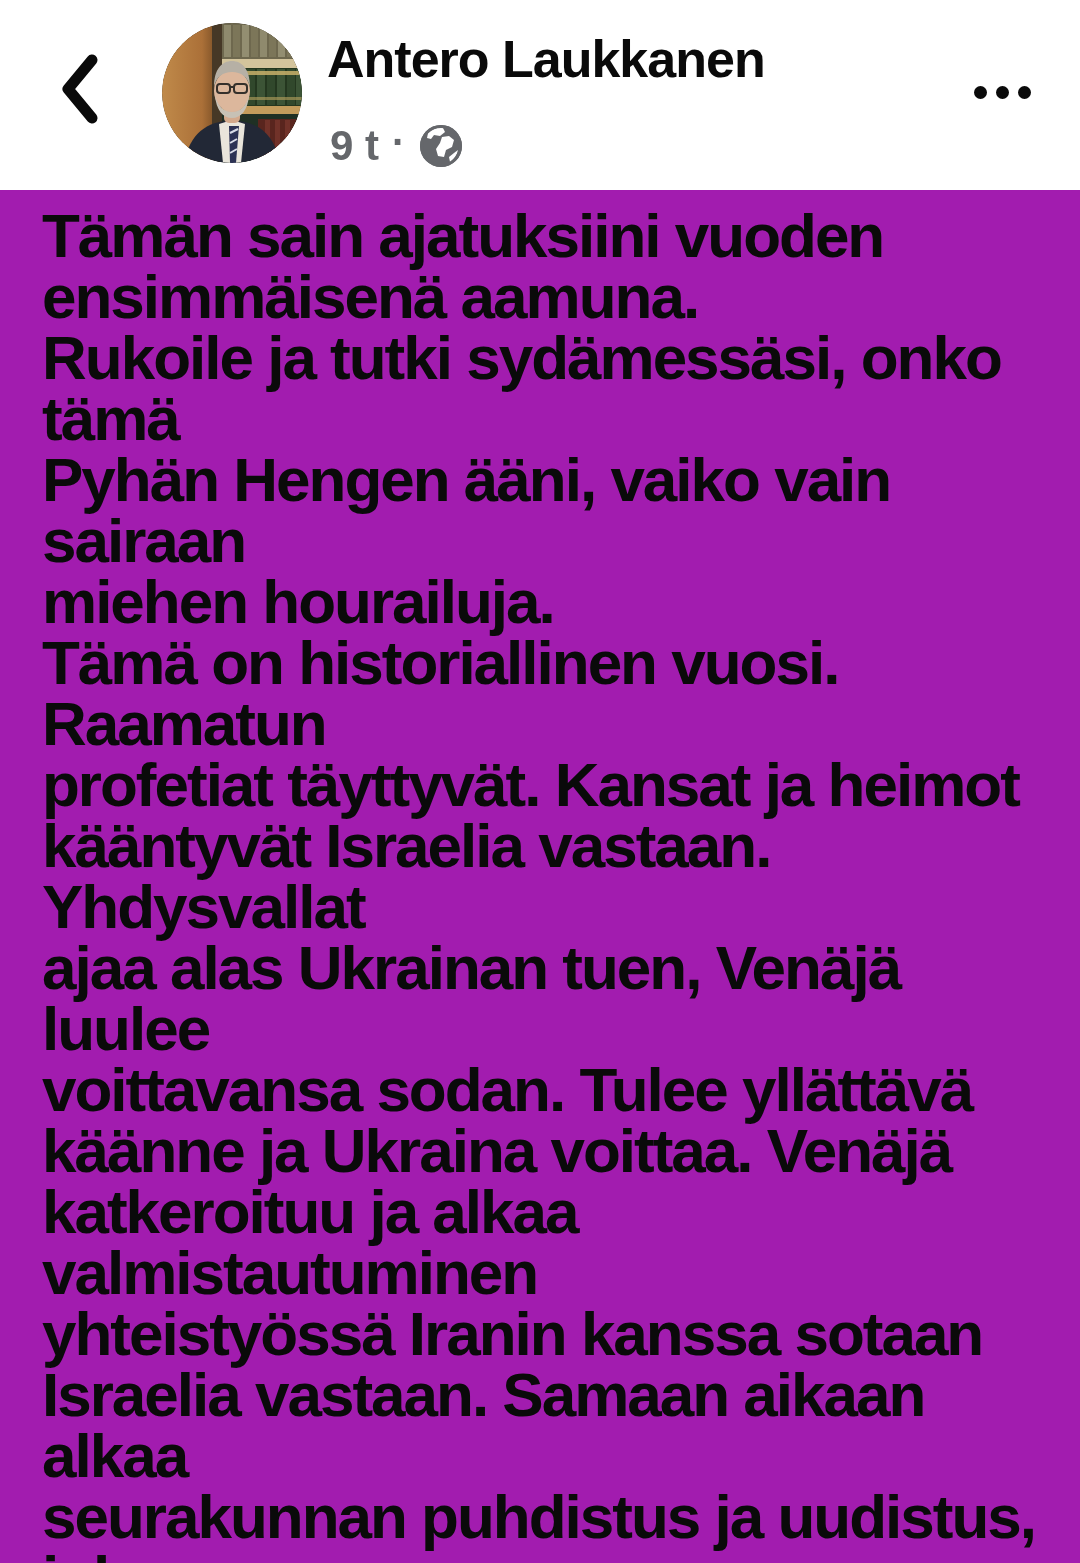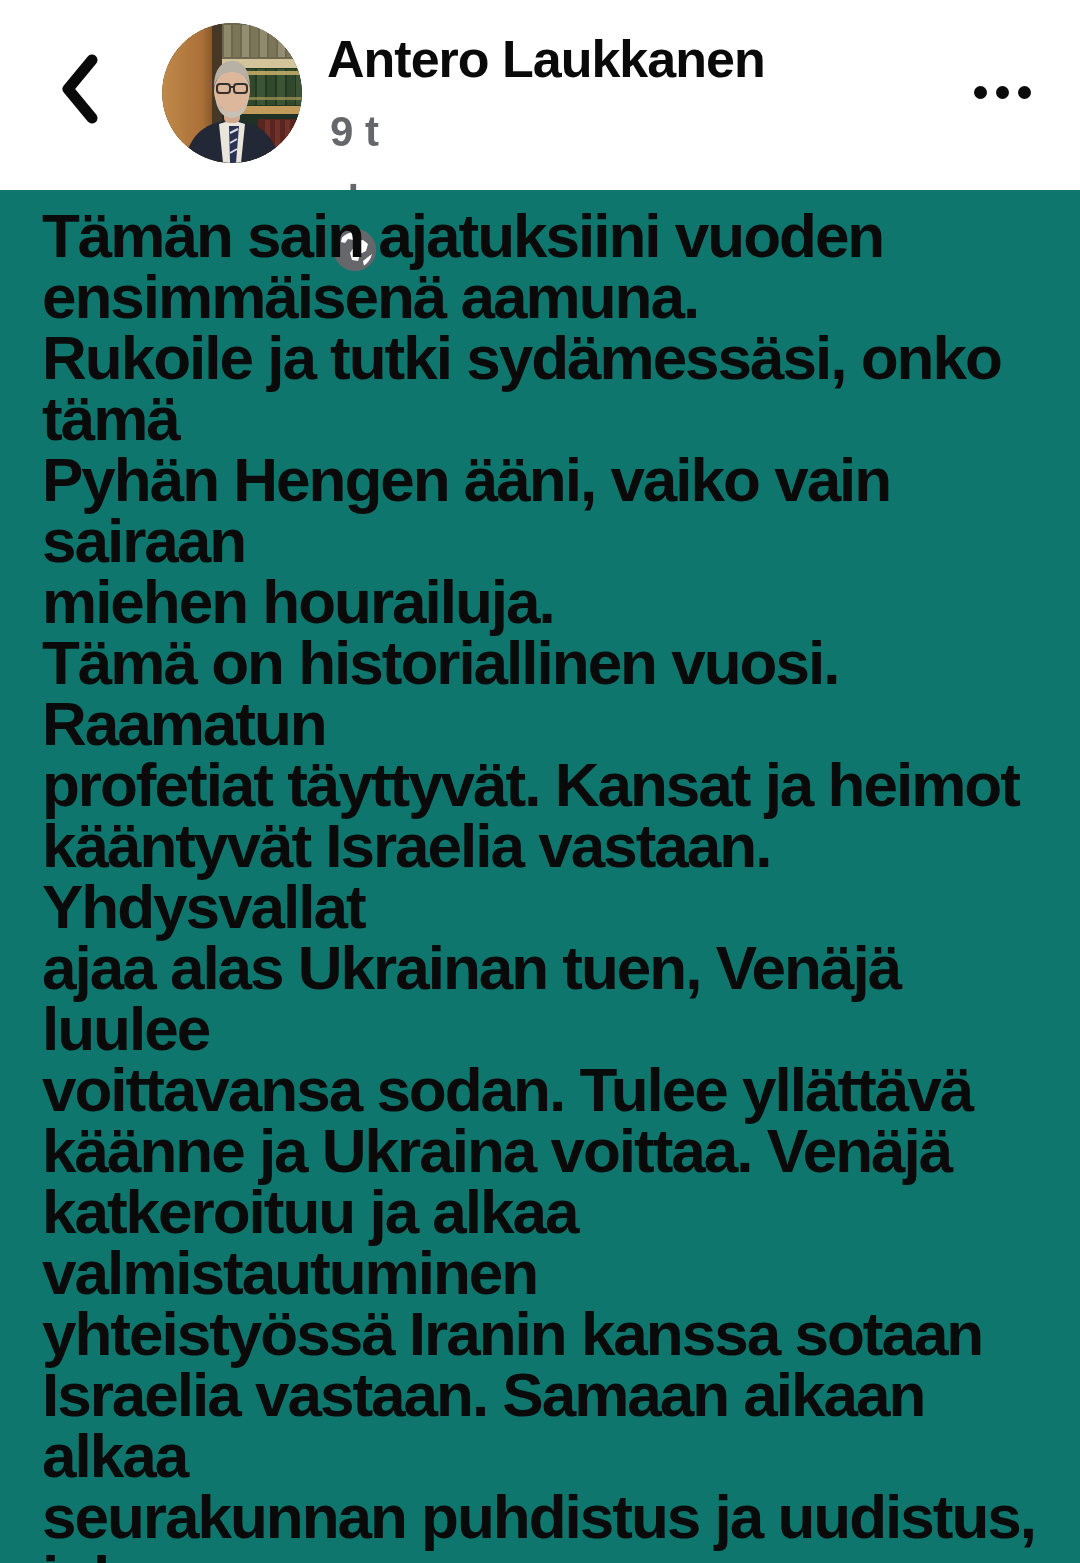--- a/index.html
+++ b/index.html
@@ -1,38 +1,38 @@
 <!DOCTYPE html>
 <html><head>
 <meta charset="utf-8">
 <style>
   * { margin: 0; padding: 0; box-sizing: border-box; }
   html, body { width: 1080px; height: 1563px; background: #ffffff; overflow: hidden; }
   body { font-family: "Liberation Sans", "DejaVu Sans", sans-serif; position: relative; }
 
-  .screen { position: absolute; inset: 0; background: #0f766e; }
+  .screen { position: absolute; inset: 0; background: #a21caf; }
 
   
   .header { position: absolute; left: 0; top: 0; width: 1080px; height: 190px; background: #ffffff; }
 
   .back-btn { position: absolute; left: 48px; top: 48px; width: 64px; height: 84px;
               display: flex; align-items: center; justify-content: center;
               background: none; border: none; cursor: pointer; }
 
   .avatar { position: absolute; left: 162px; top: 23px; width: 140px; height: 140px;
             border-radius: 50%; overflow: hidden; cursor: pointer; }
   .avatar svg { display: block; width: 140px; height: 140px; }
 
   .profile-name { position: absolute; left: 327px; top: 30px;
                   font-size: 52px; font-weight: bold; letter-spacing: -1px;
                   color: #0a0a0a; line-height: 58px; cursor: pointer; }
 
-  .meta-row { position: absolute; left: 330px; top: 108px; height: 52px;
+  .meta-row { position: absolute; left: 330px; top: 120px; height: 52px;
               display: flex; align-items: center; gap: 13px;
-              color: #65676b; font-size: 42px; font-weight: 600; flex-direction: column; }
+              color: #65676b; font-size: 42px; font-weight: 600; }
   .meta-row .sep { font-size: 40px; font-weight: bold; color: #65676b; transform: translateY(-4px); }
   .meta-row svg { display: block; }
 
   .more-btn { position: absolute; left: 960px; top: 62px; width: 84px; height: 60px;
               display: flex; align-items: center; justify-content: center; gap: 9px;
               background: none; border: none; cursor: pointer; }
   .more-btn .dot { width: 13px; height: 13px; border-radius: 50%; background: #0a0a0a; }
 
   
   .post-body { position: absolute; left: 42px; top: 205px; width: 1010px;

